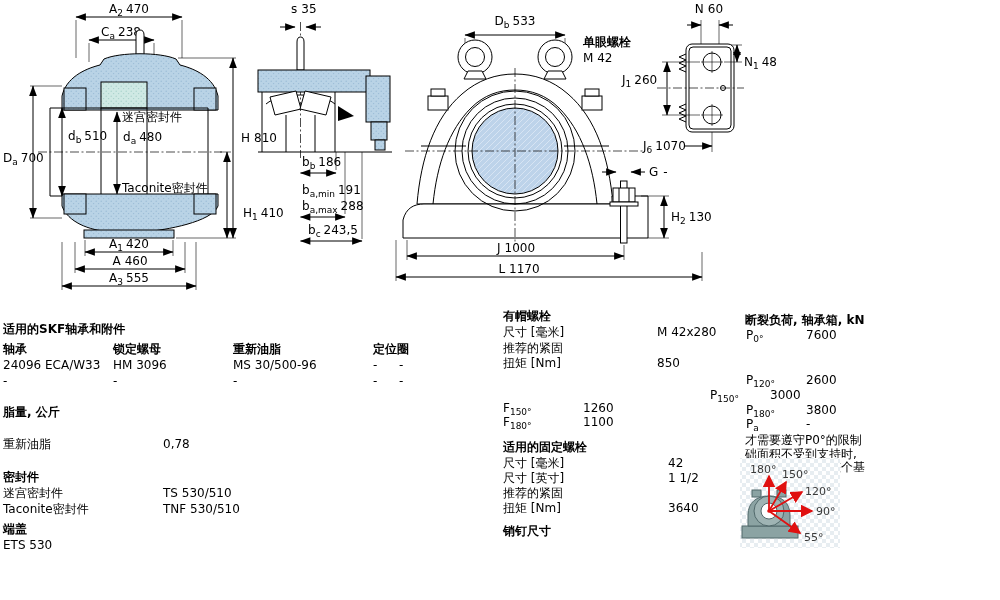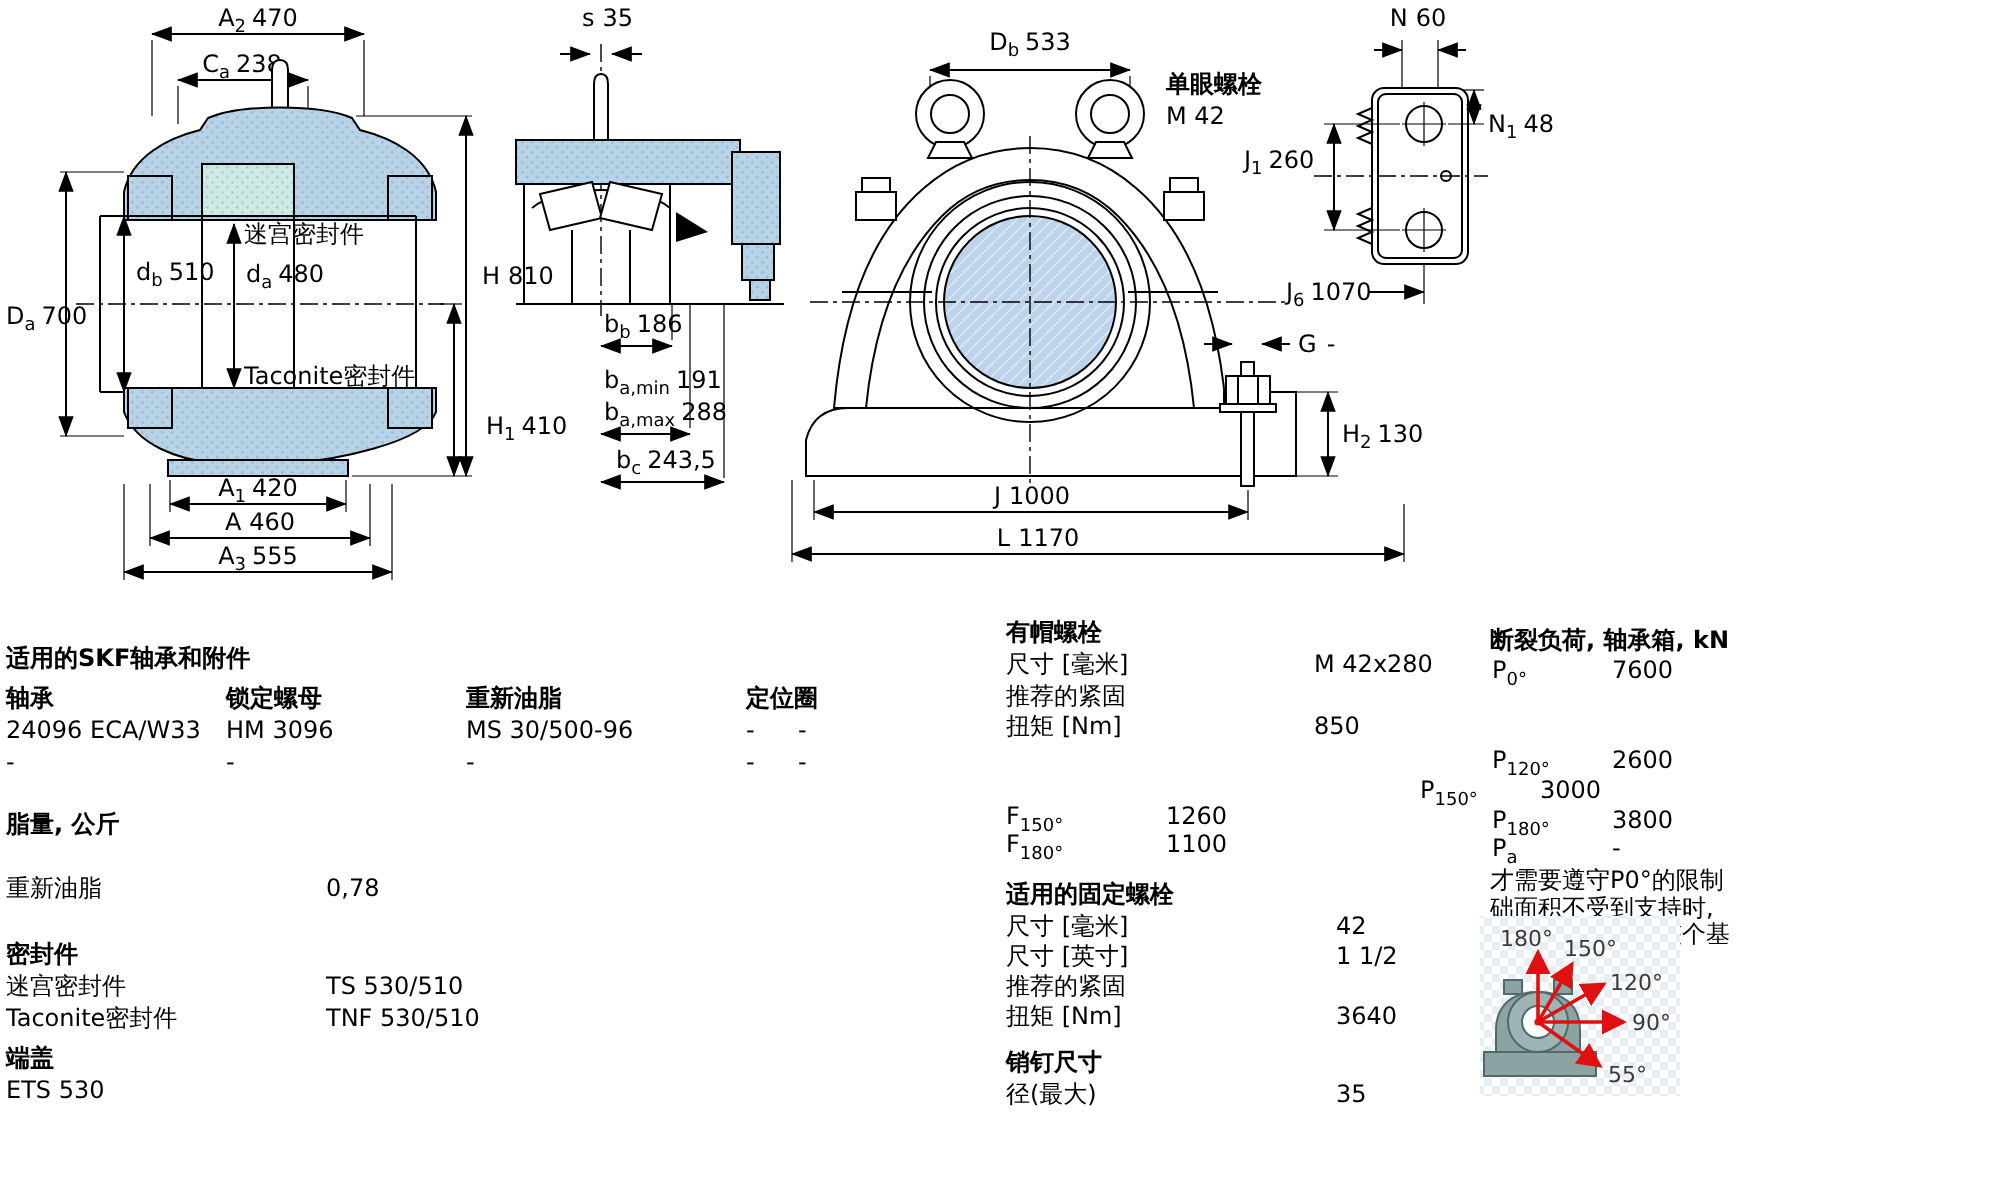--- a/index.html
+++ b/index.html
@@ -298,23 +298,20 @@
   <span>尺寸 [英寸]</span><span class="val" style="left:165px">1 1/2</span>
 </div>
 <div class="t" style="left:503px;top:474px;width:240px">
   <span>推荐的紧固</span><span class="val" style="left:165px"></span>
 </div>
 <div class="t" style="left:503px;top:489px;width:240px">
   <span>扭矩 [Nm]</span><span class="val" style="left:165px">3640</span>
 </div>
 
 <div class="t b" style="left:503px;top:512px">销钉尺寸</div>
-<div class="t" style="left:503px;top:528px;width:240px">
-  <span>径(最大)</span><sub></sub><span class="val" style="left:165px">35</span>
-</div>
 
 <div class="t b" style="left:745px;top:301px">断裂负荷, 轴承箱, kN</div>
 <div class="t" style="left:746px;top:316px;width:150px">
   <span>P</span><sub>0°</sub><span class="val" style="left:60px">7600</span>
 </div>
 <div class="t" style="left:746px;top:361px;width:150px">
   <span>P</span><sub>120°</sub><span class="val" style="left:60px">2600</span>
 </div>
 <div class="t" style="left:710px;top:376px;width:150px">
   <span>P</span><sub>150°</sub><span class="val" style="left:60px">3000</span>

